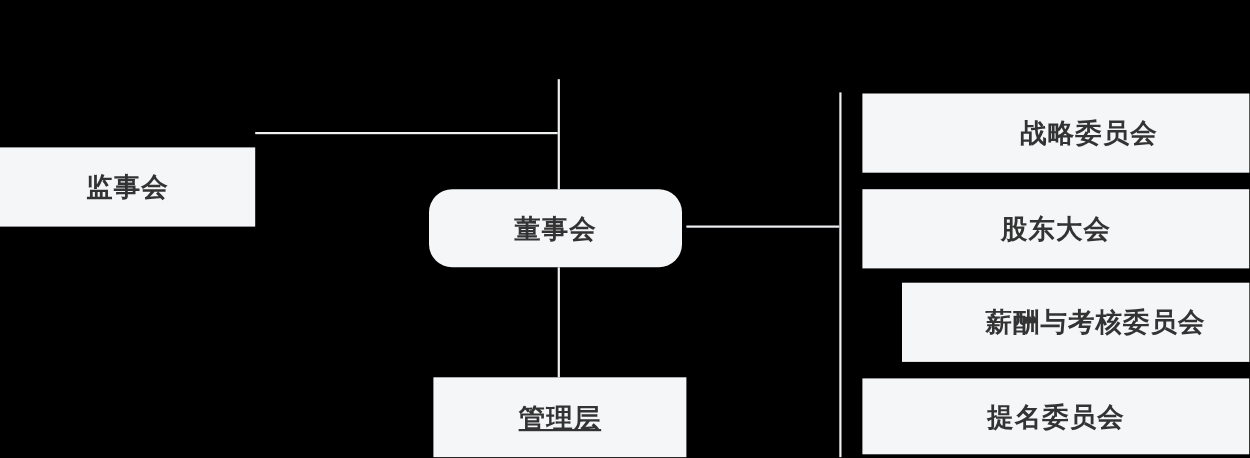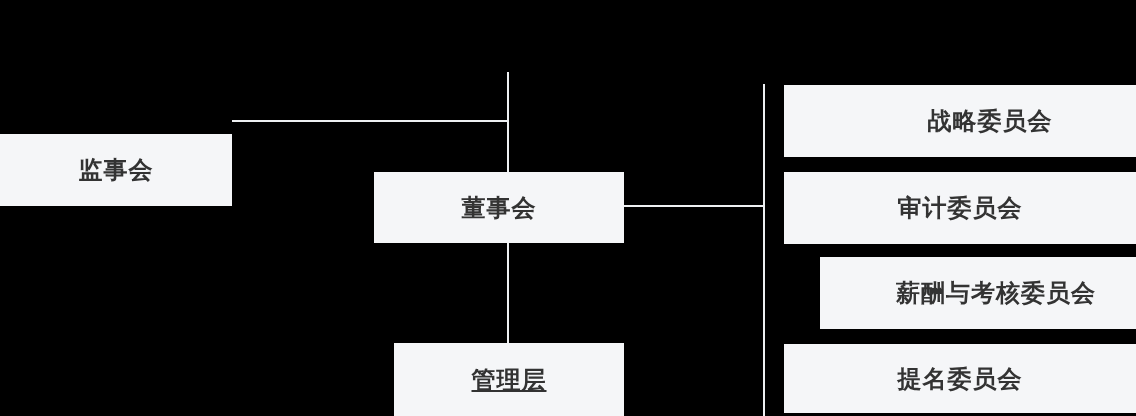--- a/index.html
+++ b/index.html
@@ -31,21 +31,21 @@
     background: var(--primary-blue, #0a2baa);
     color: var(--primary-text, #ffffff);
   }
   .line {
     position: absolute;
     background: var(--line-color, #eef0f2);
   }
   
   .n-shareholders { left: 394px; top: 0;     width: 230px; height: 72px; }
   .n-supervisors  { left: 0;     top: 86px;  width: 232px; height: 72px; margin-top: 48px; }
-  .n-board        { left: 374px; top: 172px; width: 250px; height: 71px; }
+  .n-board        { left: 390px; top: 172px; width: 230px; height: 71px; border-radius: 21px; }
   .n-management   { left: 394px; top: 343px; width: 230px; height: 73px; text-decoration: underline; }
   .n-strategy     { left: 784px; top: 85px;  width: 412px; height: 72px; }
   .n-audit        { left: 784px; top: 172px; width: 352px; height: 72px; }
   .n-remuneration { left: 820px; top: 257px; width: 352px; height: 72px; }
   .n-nomination   { left: 784px; top: 344px; width: 352px; height: 69px; }
   
   .l-root-board      { left: 507px; top: 72px;  width: 2px;   height: 100px; }
   .l-board-mgmt      { left: 507px; top: 243px; width: 2px;   height: 100px; }
   .l-supervisors     { left: 232px; top: 120px; width: 275px; height: 2px;   }
   .l-board-committees{ left: 624px; top: 205px; width: 139px; height: 2px;   }
@@ -73,21 +73,21 @@
 
   <div class="node n-management">
     <span>管理层</span>
   </div>
 
   <div class="node n-strategy">
     <span>战略委员会</span>
   </div>
 
   <div class="node n-audit">
-    <span>审计委员会</span>
+    <span>股东大会</span>
   </div>
 
   <div class="node n-remuneration">
     <span>薪酬与考核委员会</span>
   </div>
 
   <div class="node n-nomination">
     <span>提名委员会</span>
   </div>
 

